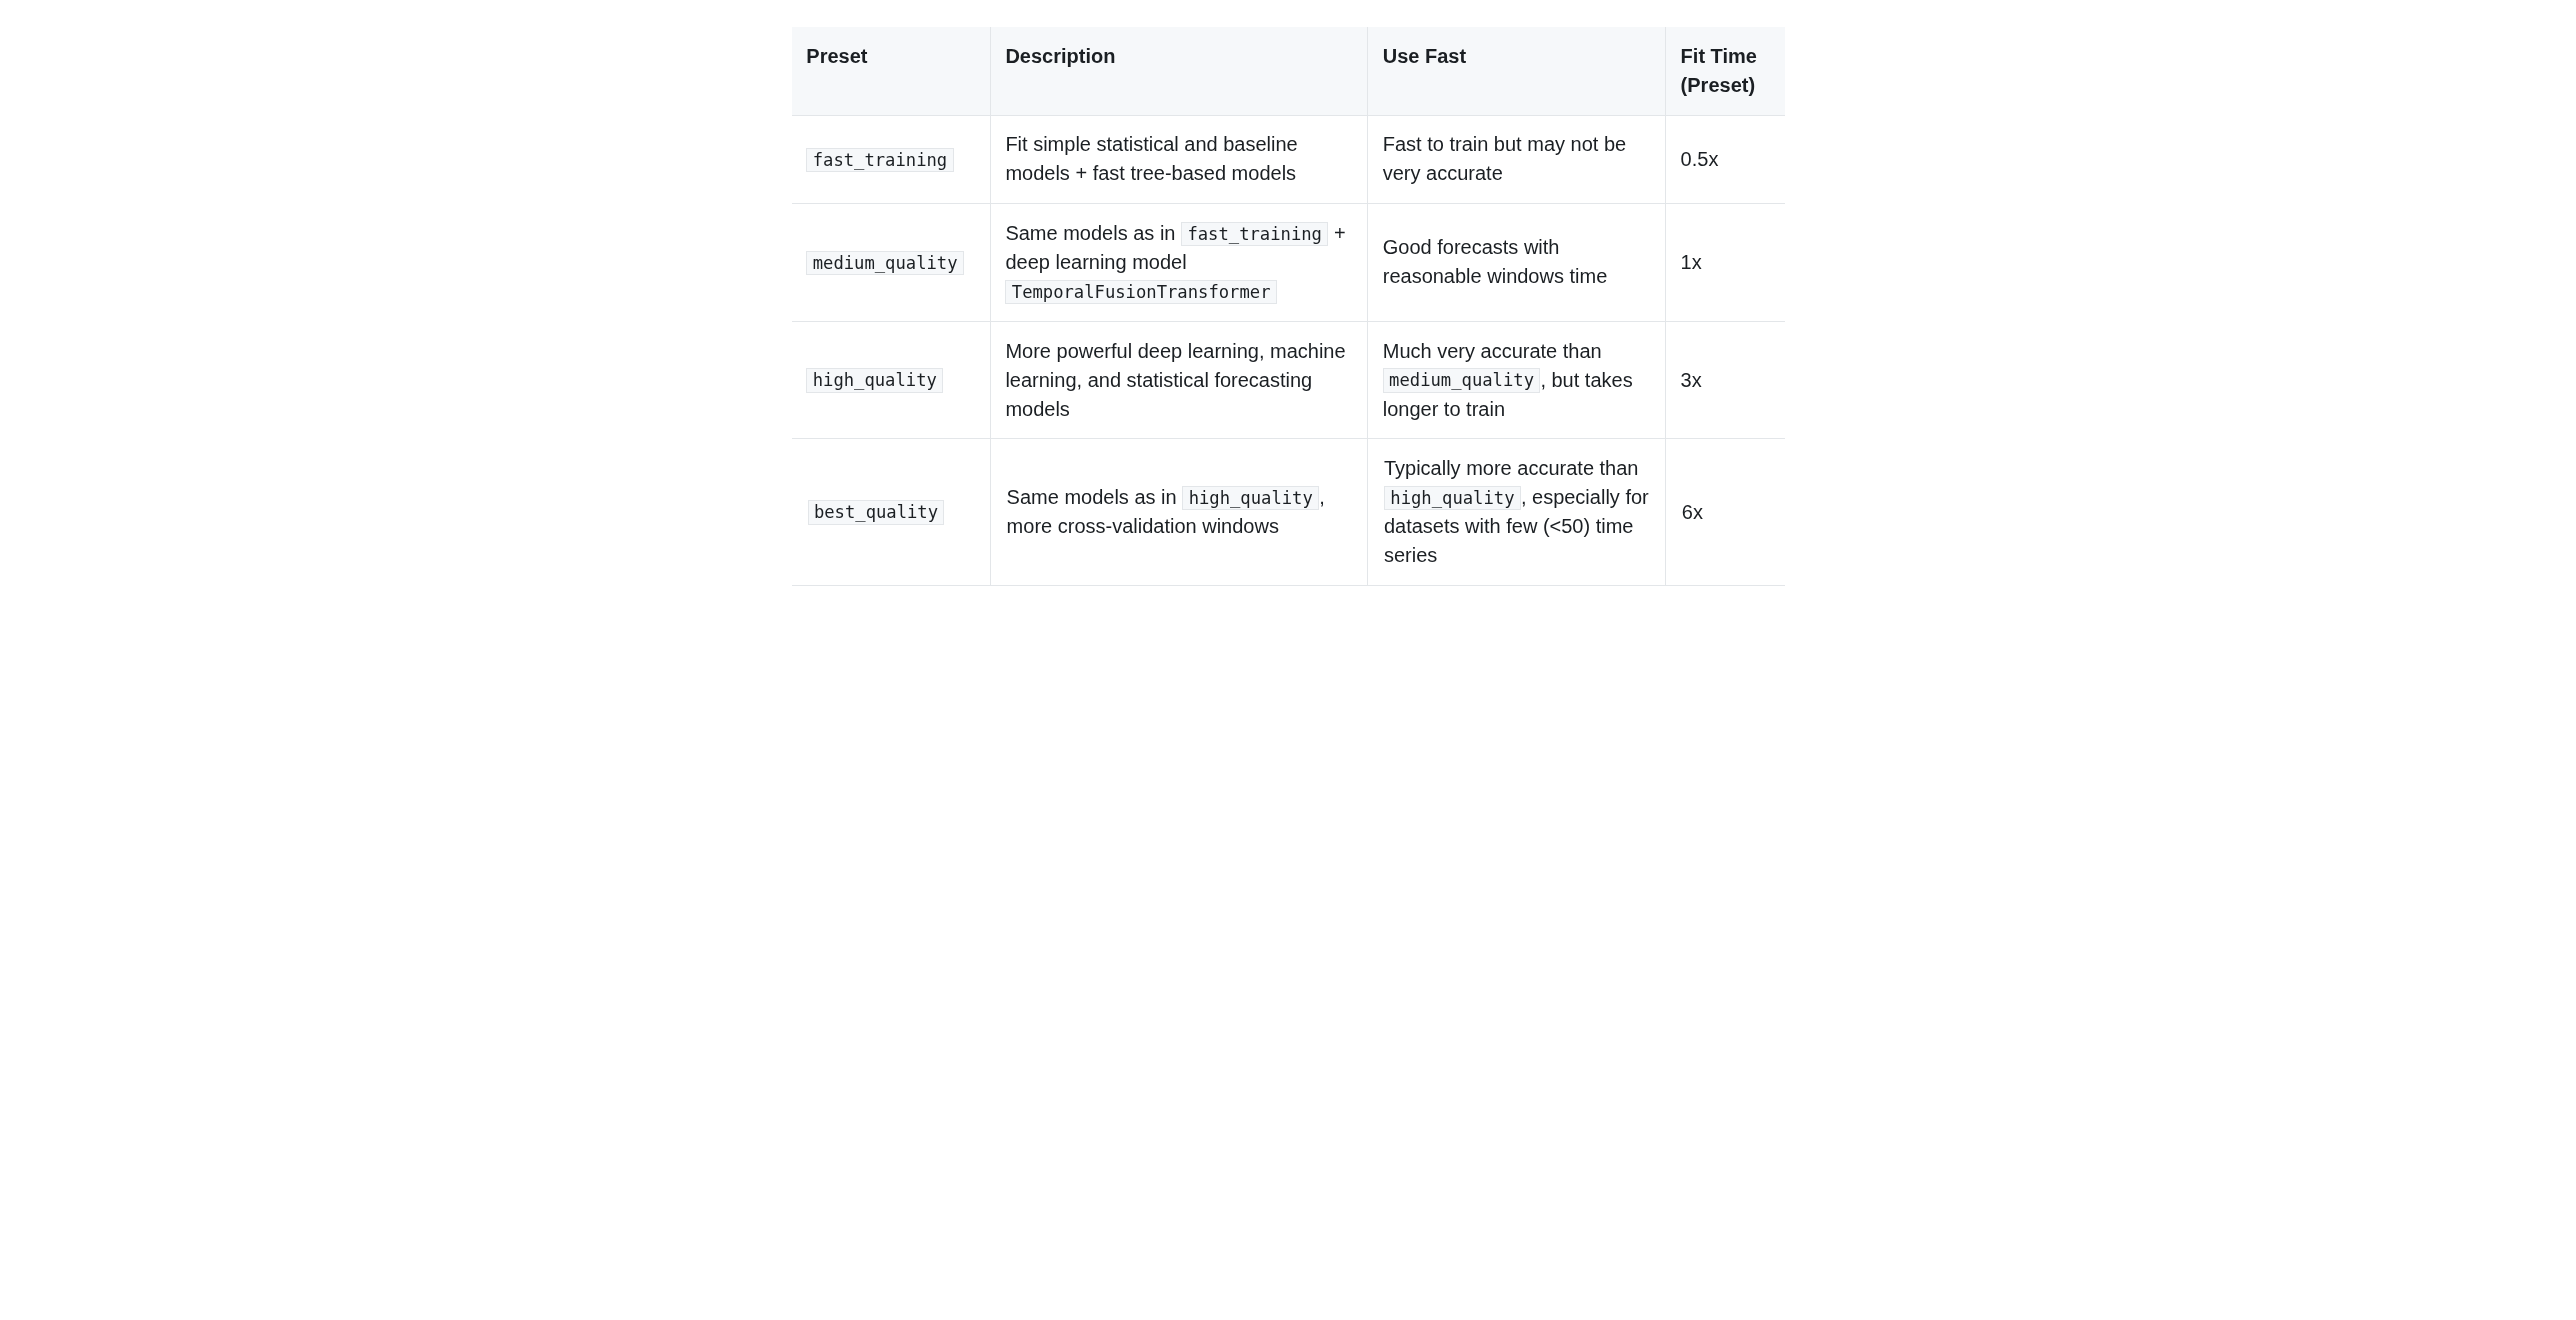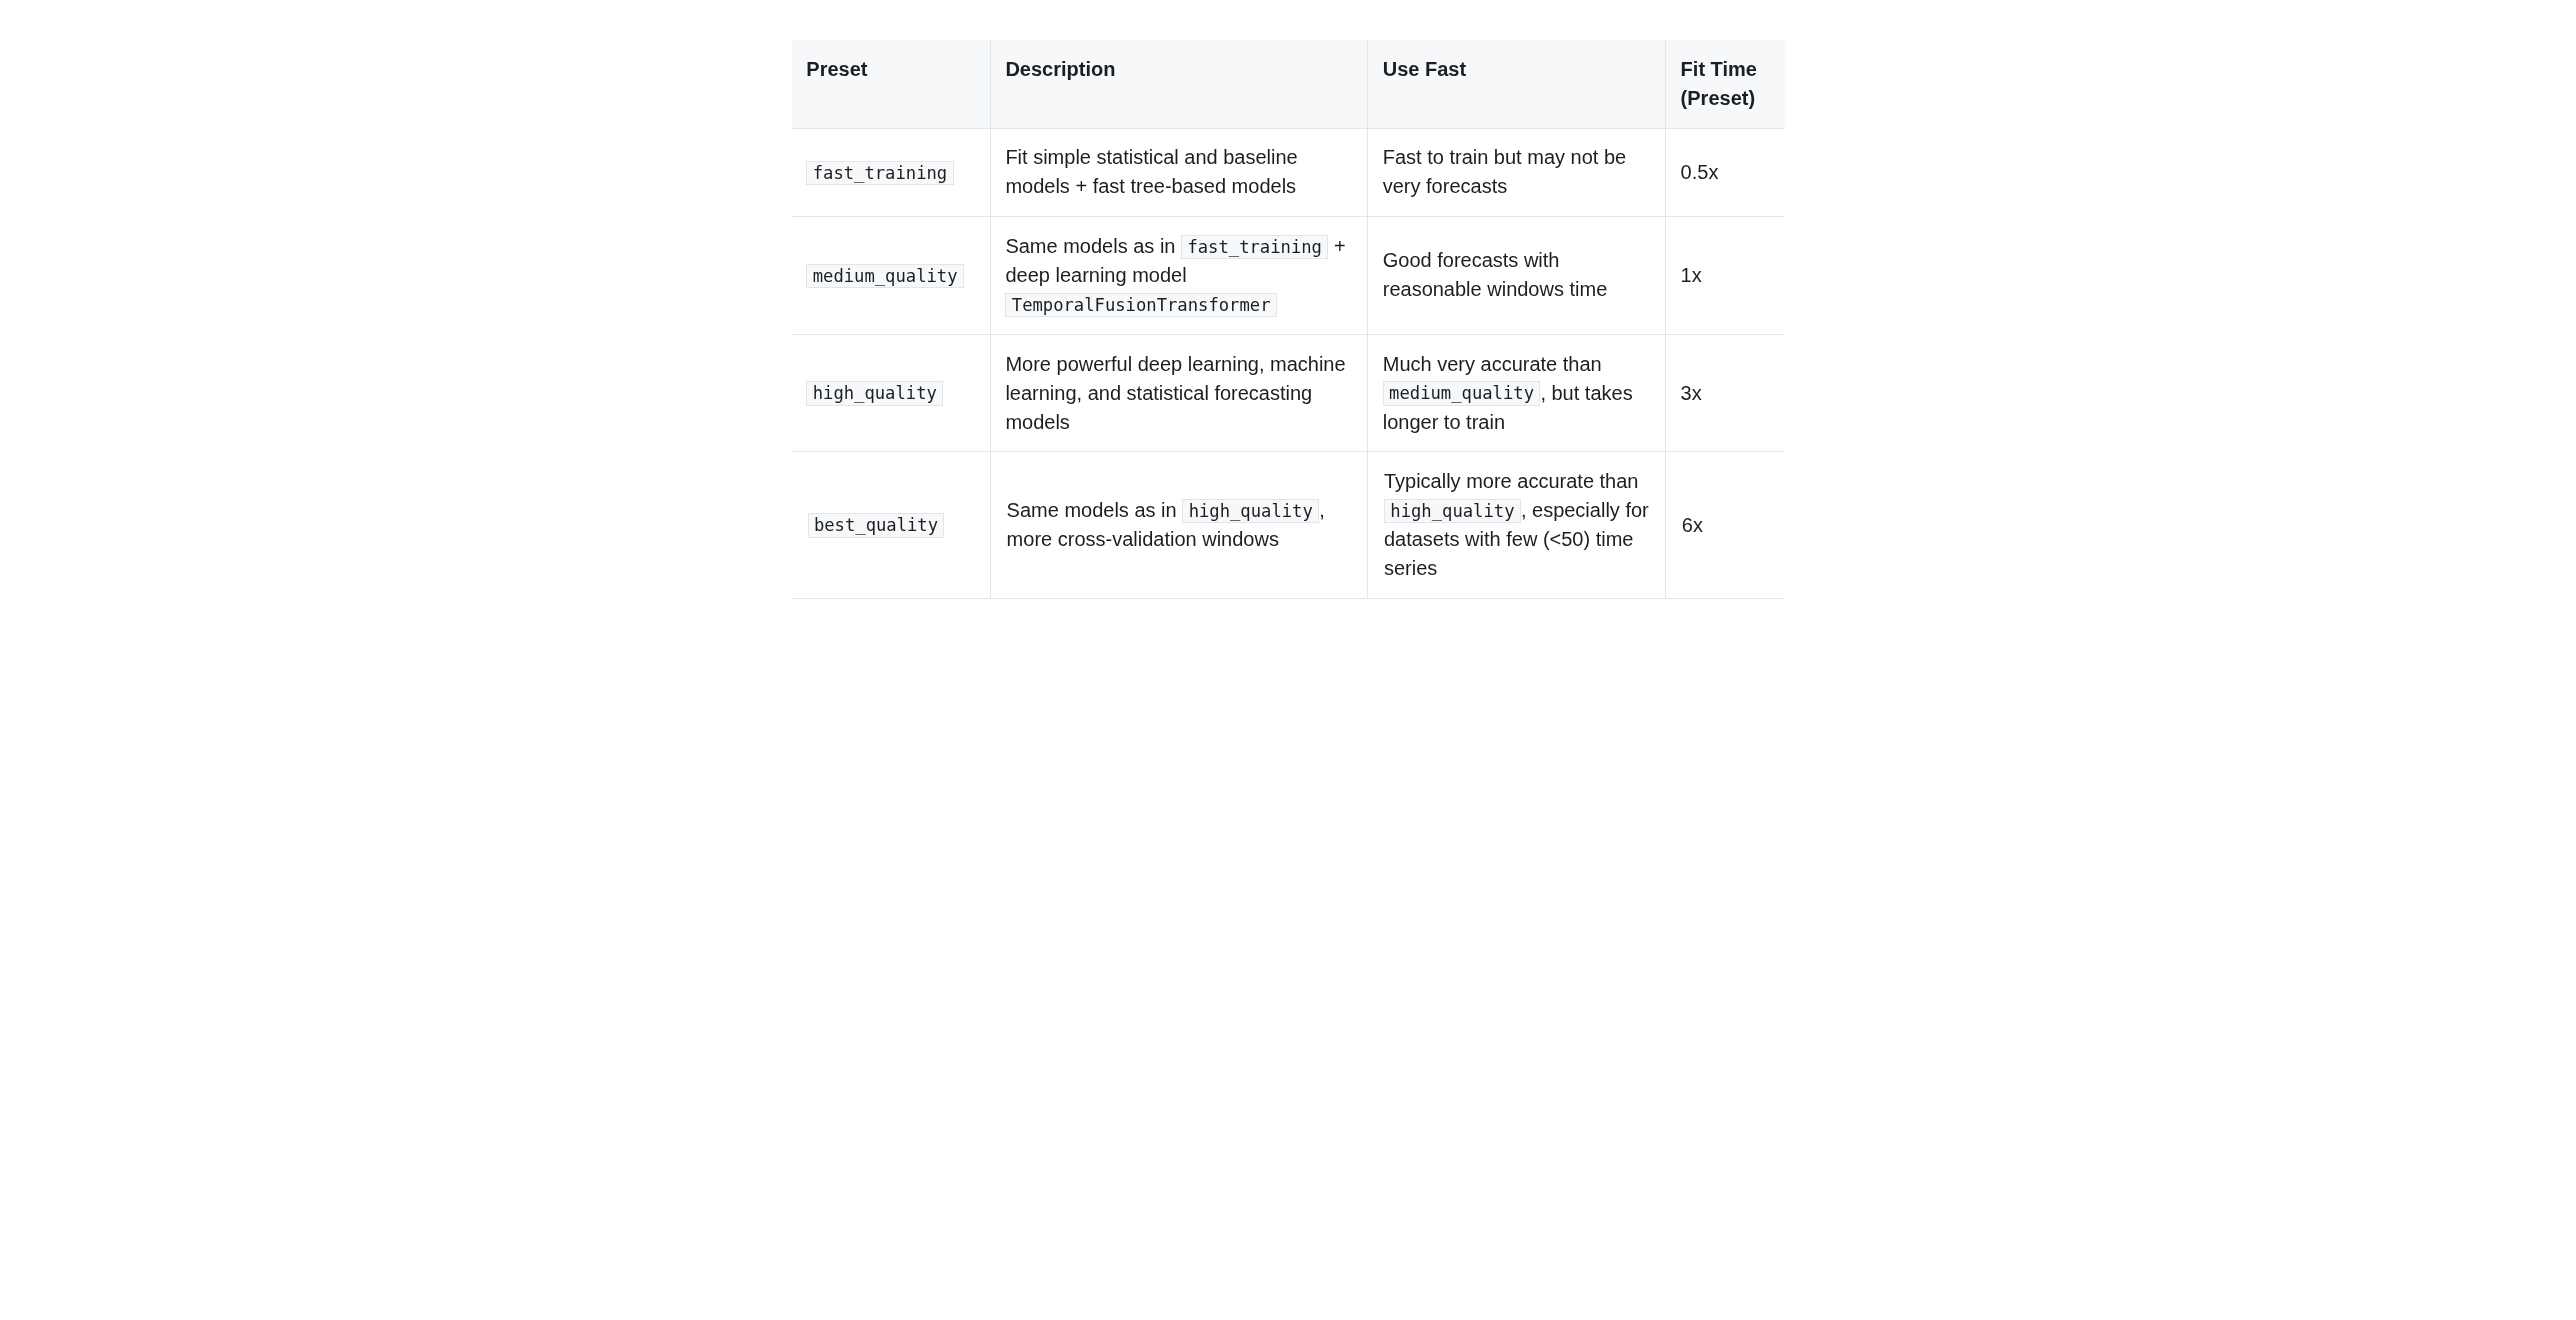--- a/index.html
+++ b/index.html
@@ -8,21 +8,21 @@
     background: #ffffff;
   }
   body {
     font-family: -apple-system, BlinkMacSystemFont, "Segoe UI", Helvetica, Arial, sans-serif;
     color: #1b1f23;
     padding: 27px;
   }
   .table-wrap {
     width: 100%;
     max-width: 993px;
-    margin: 13px auto;
+    margin: 0 auto;
   }
   table {
     border-collapse: collapse;
     width: 100%;
     font-size: 20px;
     line-height: 1.45;
   }
   thead th {
     text-align: left;
     font-weight: 700;
@@ -73,21 +73,21 @@
         <th>Description</th>
         <th>Use Fast</th>
         <th>Fit Time (Preset)</th>
       </tr>
     </thead>
     <tbody>
 
     <tr>
           <td><code class="inline">fast_training</code></td>
           <td><span>Fit simple statistical and baseline models + fast tree-based models</span></td>
-          <td><span>Fast to train but may not be very forecasts</span></td>
+          <td><span>Fast to train but may not be very accurate</span></td>
           <td>0.5x</td>
         </tr>
         <tr>
           <td><code class="inline">medium_quality</code></td>
           <td><span>Same models as in </span><code class="inline">fast_training</code><span> + deep learning model </span><code class="inline">TemporalFusionTransformer</code></td>
           <td><span>Good forecasts with reasonable windows time</span></td>
           <td>1x</td>
         </tr>
         <tr>
           <td><code class="inline">high_quality</code></td>

